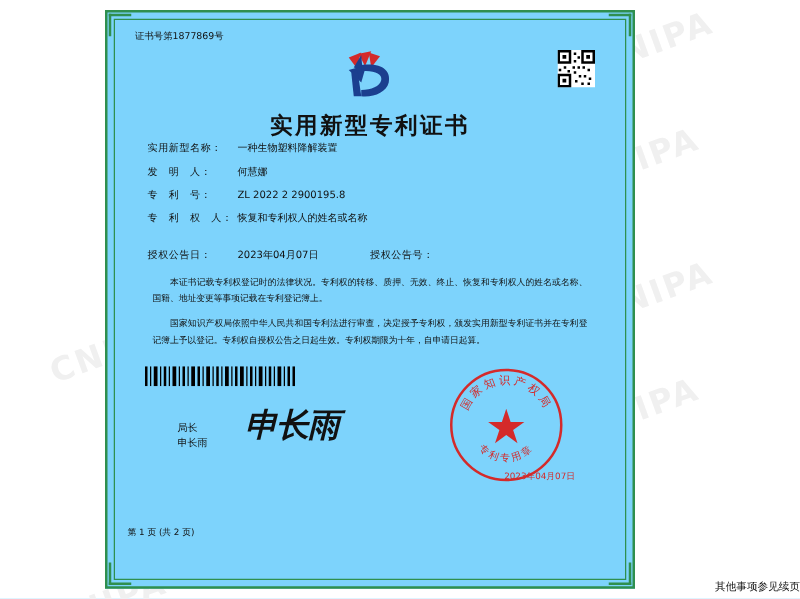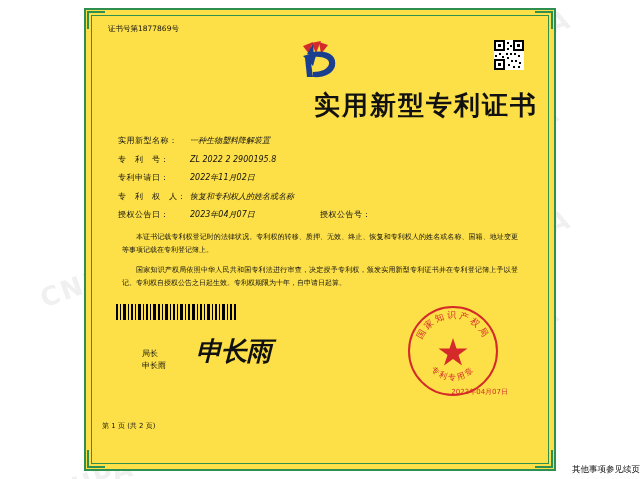--- a/index.html
+++ b/index.html
@@ -13,22 +13,22 @@
     position:absolute;inset:0;
     overflow:hidden;pointer-events:none;z-index:0;
   }
   .wm-row{
     display:flex;justify-content:space-around;
     font-size:26px;font-weight:bold;color:#f0f0f0;
     letter-spacing:2px;transform:rotate(-20deg);
     white-space:nowrap;
   }
   .page{
-    position:absolute;left:84px;top:8px;width:472px;height:463px;
-    background:#fde047;z-index:1;
+    position:absolute;left:84px;top:8px;width:424px;height:463px;
+    background:#7dd3fc;z-index:1;
   }
   
   .border-outer{
     position:absolute;inset:0;
     border:2px solid #2f8f4e;
   }
   .border-inner{
     position:absolute;left:7px;top:7px;right:7px;bottom:7px;
     border:1px solid #2f8f4e;
   }
@@ -49,36 +49,36 @@
   .logo-area{
     position:relative;height:48px;
   }
   .cnipa-logo{
     position:absolute;left:50%;top:2px;transform:translateX(-50%);
   }
   .qr{
     position:absolute;right:14px;top:2px;width:30px;height:30px;
   }
   .title{
-    text-align:right;font-size:26px;font-weight:bold;color:#111;
-    letter-spacing:2px;margin:2px 0 12px 0;
+    text-align:center;font-size:18px;font-weight:bold;color:#111;
+    letter-spacing:2px;margin:2px 0 1px 0;
     font-family:"DejaVu Sans","Liberation Sans",sans-serif;
   }
   .fields{
     margin:0 16px 0 16px;font-size:8px;color:#111;line-height:1.5;
   }
   .frow{
     display:flex;align-items:center;margin-bottom:6.5px;
   }
   .flabel{
     width:72px;flex:0 0 72px;letter-spacing:0.5px;
   }
-  .fvalue{flex:1;word-break:break-all;font-style:italic;}
+  .fvalue{flex:1;word-break:break-all;}
   .frow-split{display:flex;}
-  .frow-split .half{display:flex;flex:1;}
+  .frow-split .half{display:flex;flex:1;margin-top:11px;}
   .frow-split .half .flabel{width:72px;flex:0 0 72px;}
 
   .paras{
     margin:10px 20px 0 20px;font-size:7px;color:#111;line-height:1.85;
     text-align:justify;
   }
   .paras p{margin:0 0 7px 0;text-indent:14px;}
 
   .sign-area{
     position:relative;margin-top:14px;height:92px;
@@ -201,26 +201,26 @@
     </div>
 
     <div class="title">实用新型专利证书</div>
 
     <div class="fields">
       <div class="frow">
         <div class="flabel">实用新型名称：</div>
         <div class="fvalue">一种生物塑料降解装置</div>
       </div>
       <div class="frow">
+        <div class="flabel">发　明　人：</div>
+        <div class="fvalue">何慧娜</div>
+      </div>
+      <div class="frow">
         <div class="flabel">专　利　号：</div>
         <div class="fvalue">ZL 2022 2 2900195.8</div>
-      </div>
-      <div class="frow">
-        <div class="flabel">专利申请日：</div>
-        <div class="fvalue">2022年11月02日</div>
       </div>
       <div class="frow">
         <div class="flabel">专　利　权　人：</div>
         <div class="fvalue">恢复和专利权人的姓名或名称</div>
       </div>
       <div class="frow frow-split">
         <div class="half">
           <div class="flabel">授权公告日：</div>
           <div class="fvalue">2023年04月07日</div>
         </div>

